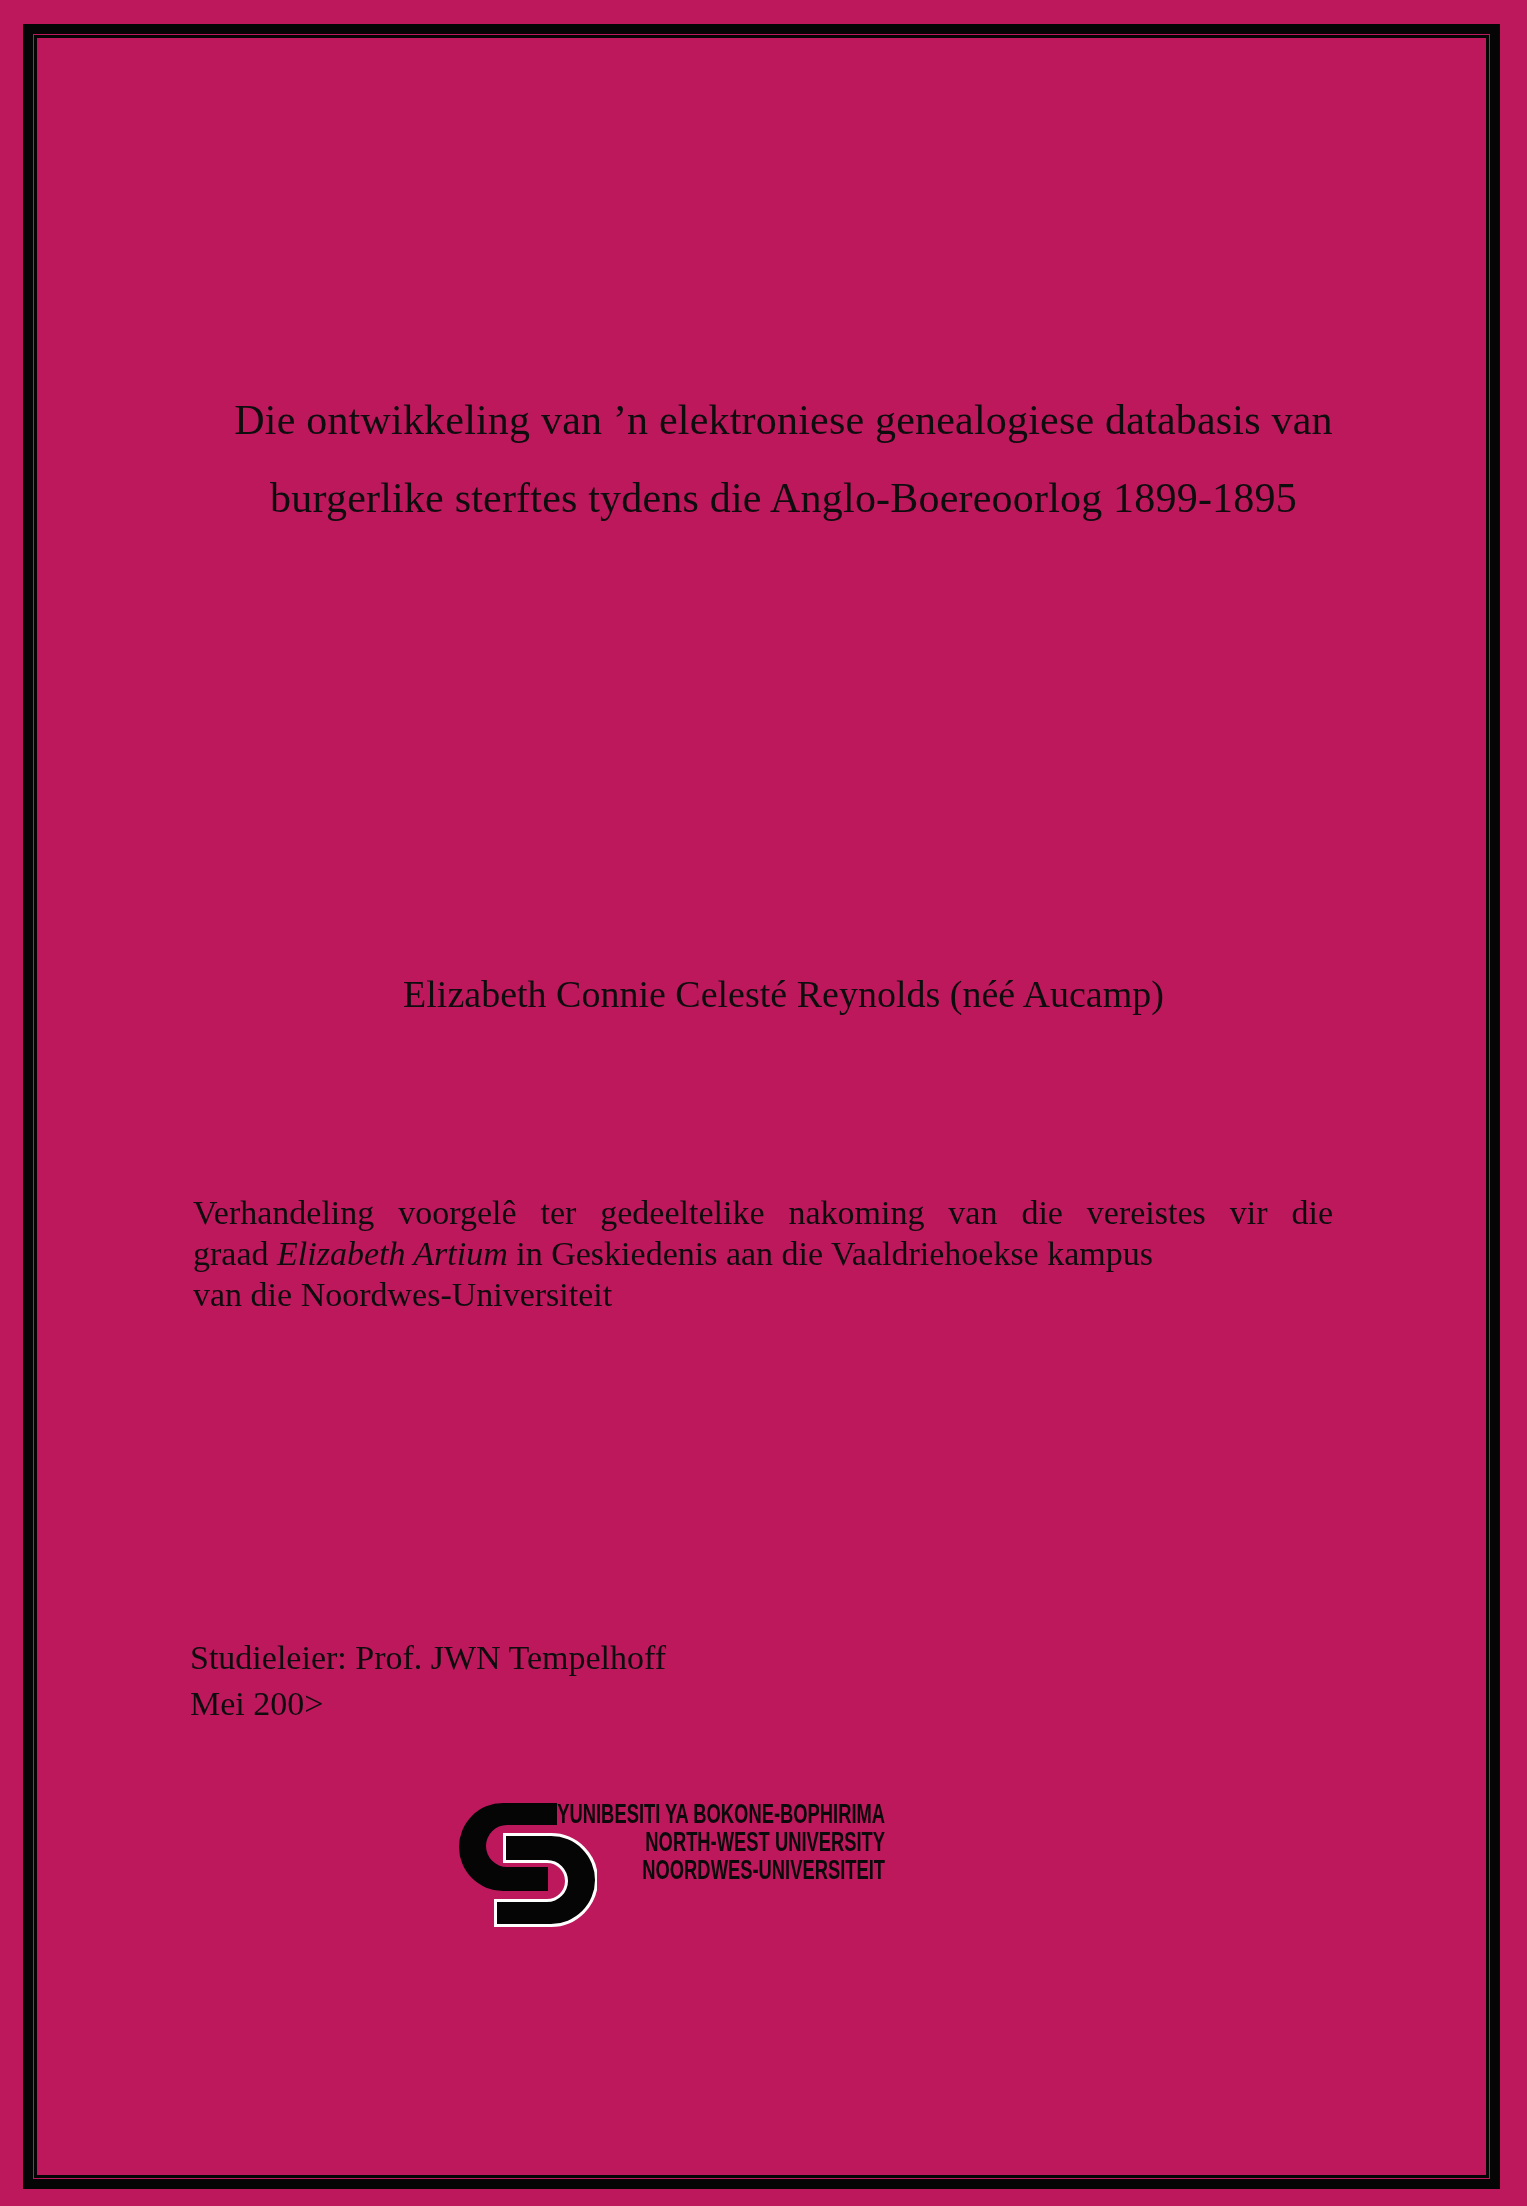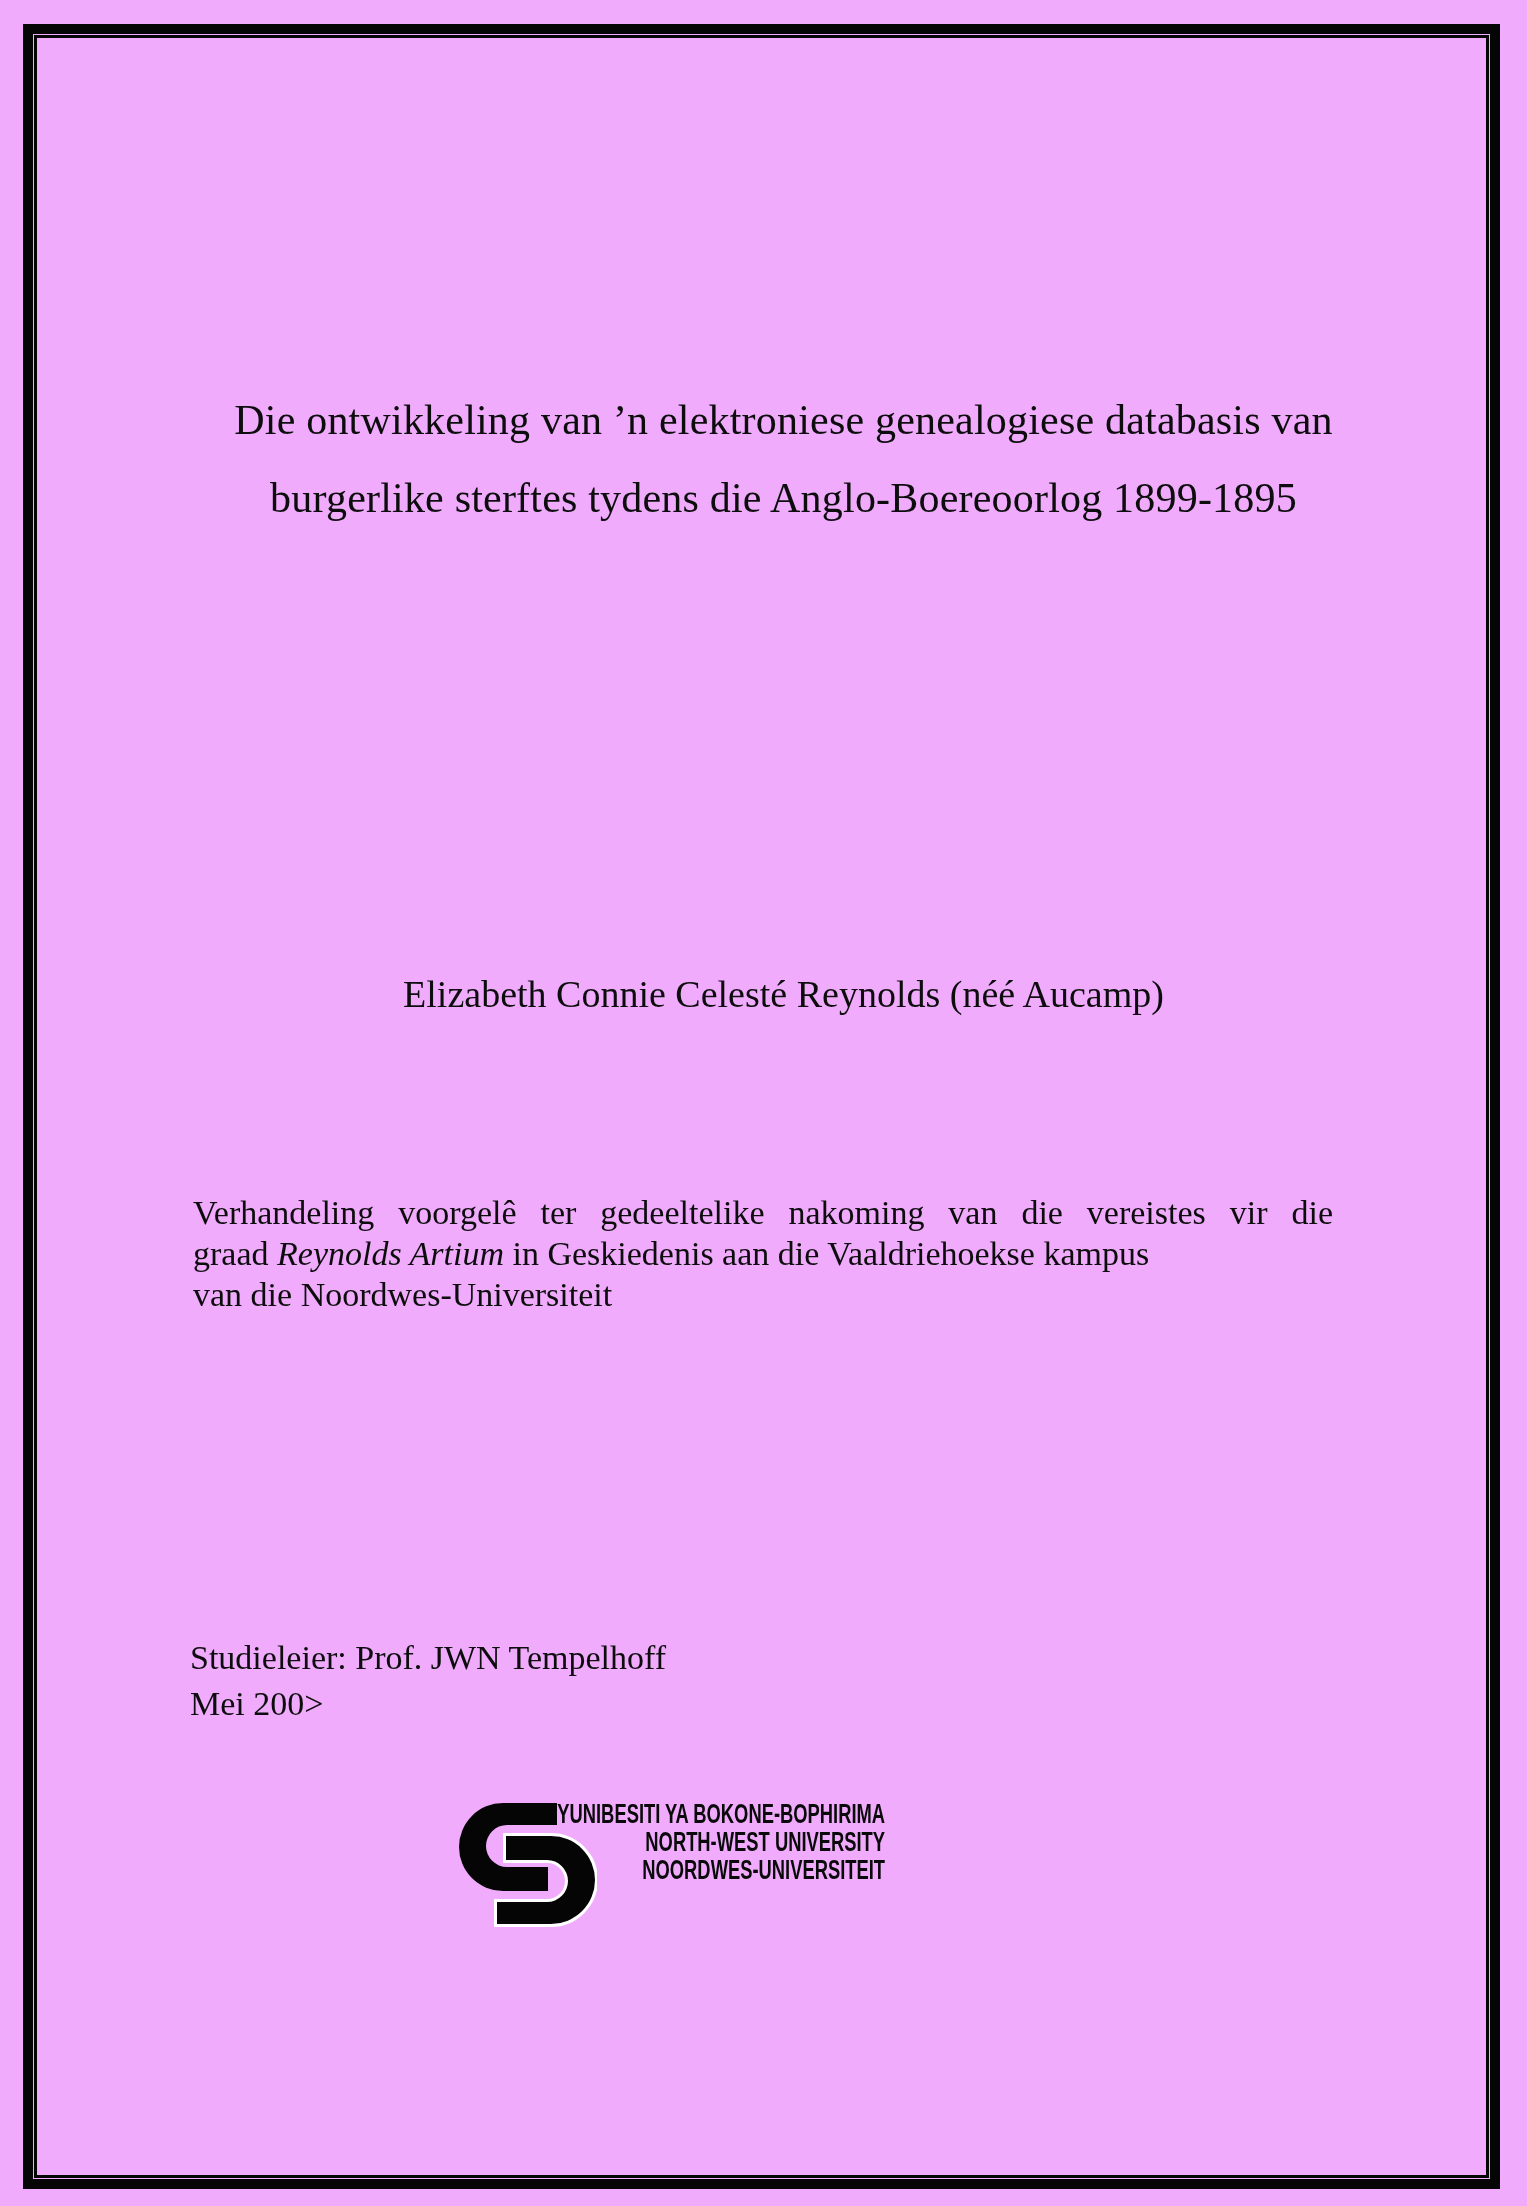--- a/index.html
+++ b/index.html
@@ -1,20 +1,20 @@
 <!DOCTYPE html>
 <html><head>
 <meta charset="utf-8">
 <style>
   html, body { margin: 0; padding: 0; background: #fff; }
   .page {
     position: relative;
     width: 1527px;
     height: 2206px;
-    background: #f0abfc;
+    background: #be185d;
     font-family: "Liberation Serif", serif;
     color: #0d0d0d;
     overflow: hidden;
   }
   
   .frame-outer {
     position: absolute;
     left: 23px; top: 24px; right: 27px; bottom: 17px;
     border: 10px solid #050505;
   }
@@ -94,21 +94,21 @@
   <div class="title-block">
     <div>Die ontwikkeling van ’n elektroniese genealogiese databasis van</div>
     <div>burgerlike sterftes tydens die Anglo-Boereoorlog 1899-1895</div>
   </div>
 
 
   <div class="author">Elizabeth Connie Celesté Reynolds (néé Aucamp)</div>
 
   <div class="statement">
     <div class="just">Verhandeling voorgelê ter gedeeltelike nakoming van die vereistes vir die</div>
-    <div><span>graad </span><span class="ital">Reynolds Artium</span><span> in Geskiedenis aan die Vaaldriehoekse kampus</span></div>
+    <div><span>graad </span><span class="ital">Elizabeth Artium</span><span> in Geskiedenis aan die Vaaldriehoekse kampus</span></div>
     <div>van die Noordwes-Universiteit</div>
   </div>
 
   <div class="supervisor-block">
     <div>Studieleier: Prof. JWN Tempelhoff</div>
     <div>Mei 200&gt;</div>
   </div>
 
   <svg class="logo-mark" viewBox="0 0 140 125" xmlns="http://www.w3.org/2000/svg" aria-hidden="true">
 

